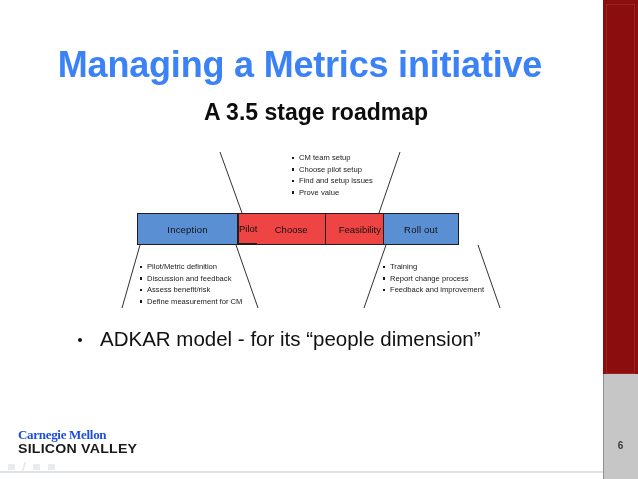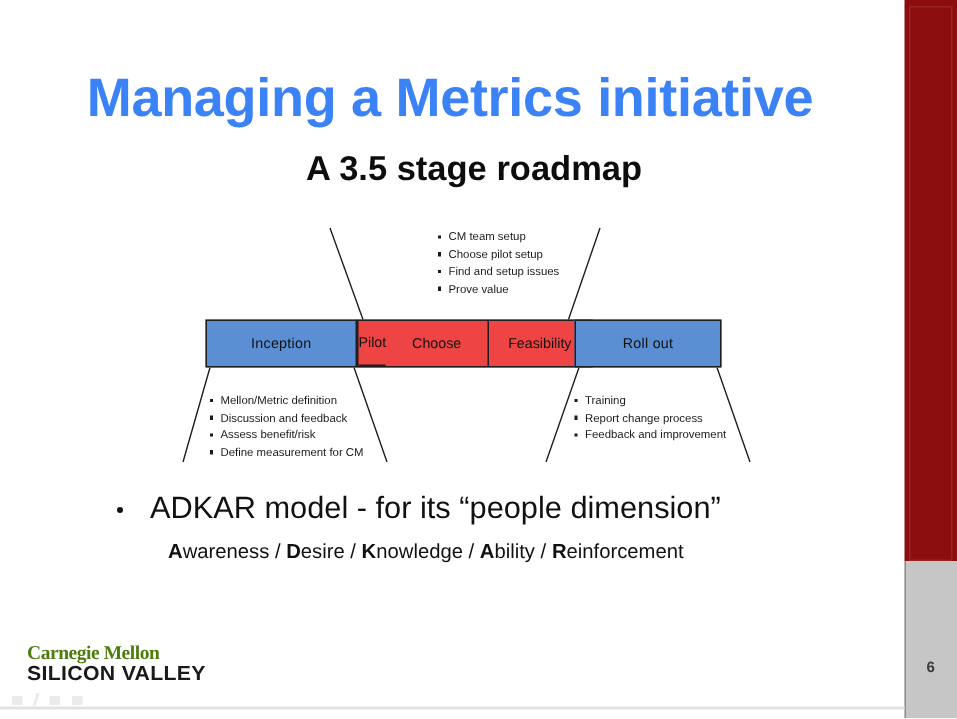--- a/index.html
+++ b/index.html
@@ -132,21 +132,21 @@
     font-family: "Liberation Sans", sans-serif;
     letter-spacing: 0.2px;
   }
   #stage-inception {
     left: 137px;
     width: 101px;
     background: #5b8fd4;
   }
   #stage-rollout {
     left: 383px;
-    width: 98px;
+    width: 76px;
     background: #5b8fd4;
   }
   #stage-pilot {
     position: absolute;
     left: 238px;
     top: 63px;
     width: 157px;
     height: 32px;
     box-sizing: border-box;
     border: 1px solid #1f1f1f;
@@ -247,21 +247,21 @@
   
   #logo {
     position: absolute;
     left: 18px;
     top: 428px;
   }
   #logo-cm {
     font-family: "Liberation Serif", serif;
     font-weight: bold;
     font-size: 13px;
-    color: #4d7c0f;
+    color: #1d4ed8;
     letter-spacing: -0.3px;
     line-height: 13px;
     white-space: nowrap;
   }
   #logo-sv {
     font-family: "Liberation Sans", sans-serif;
     font-weight: bold;
     font-size: 13.5px;
     color: #1a1a1a;
     letter-spacing: 0.2px;
@@ -351,42 +351,41 @@
       <ul>
           <li>CM team setup</li>
           <li>Choose pilot setup</li>
           <li>Find and setup issues</li>
           <li>Prove value</li>
         </ul>
     </div>
 
     <div class="callout" id="callout-left">
       <ul>
-          <li>Mellon/Metric definition</li>
+          <li>Pilot/Metric definition</li>
           <li>Discussion and feedback</li>
           <li>Assess benefit/risk</li>
           <li>Define measurement for CM</li>
         </ul>
     </div>
 
     <div class="callout" id="callout-right">
       <ul>
           <li>Training</li>
           <li>Report change process</li>
           <li>Feedback and improvement</li>
         </ul>
     </div>
   </div>
 
   <div id="adkar">
     <div id="adkar-main">
       <span id="adkar-bullet"></span>
       <span>ADKAR model - for its “people dimension”</span>
     </div>
-    <div id="adkar-sub"><b>A</b><span>wareness</span><span> / </span><b>D</b><span>esire</span><span> / </span><b>K</b><span>nowledge</span><span> / </span><b>A</b><span>bility</span><span> / </span><b>R</b><span>einforcement</span></div>
   </div>
 
   <div id="logo">
     <div id="logo-cm">Carnegie Mellon</div>
     <div id="logo-sv">SILICON VALLEY</div>
     <div id="logo-underline"></div>
   </div>
 
   <div id="footer-marks">
     <span class="fmark"></span>

